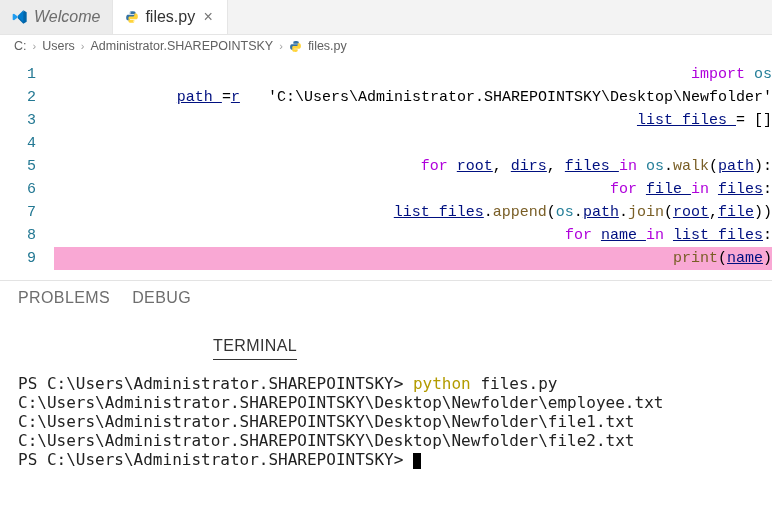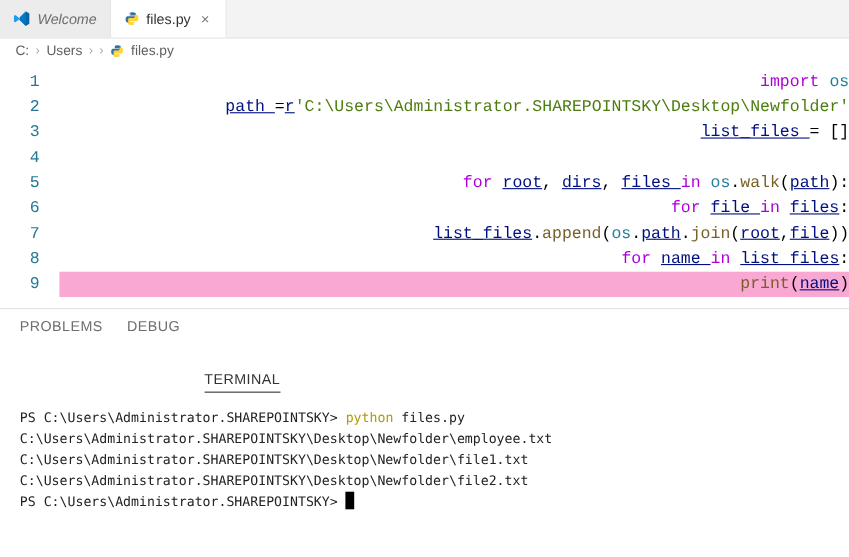--- a/index.html
+++ b/index.html
@@ -16,21 +16,21 @@
     height: 35px;
     background: #f3f3f3;
     align-items: stretch;
     border-bottom: 1px solid #e5e5e5;
   }
   .tab {
     display: flex;
     align-items: center;
     padding: 0 12px;
     gap: 6px;
-    font-size: 13px;
+    font-size: 16px;
     cursor: pointer;
     color: #6d6d6d;
     font-style: italic;
     border-right: 1px solid #e5e5e5;
     background: #ececec;
   }
   .tab.active {
     background: #ffffff;
     color: #333;
     font-style: normal;
@@ -64,36 +64,36 @@
     user-select: none;
   }
   .gutter div { height: 23px; }
   .code { flex: 1; white-space: pre; }
   .code .line { height: 23px; display:block;text-align:right; }
   .line.hl { background: #f9a8d4; }
   .kw { color: #af00db; }      
   .mod { color: #267f99; }     
   .var { color: #001080; text-decoration: underline; }     
   .fn  { color: #795e26; }     
-  .str { color: #4d7c0f; }     
+  .str { color: #000000; margin-left: 28px; }     
   .op  { color: #000000; }
   .panelbar {
     display:flex;
     gap: 22px;
     padding: 8px 18px 4px 18px;
-    font-size: 13px;
+    font-size: 16px;
     letter-spacing: 0.4px;
     color: #6e6e6e;
     border-top: 1px solid #e3e3e3;
   }
   .paneltab { padding-bottom:4px; cursor:pointer; }
   .paneltab.active { color:#333; border-bottom:1px solid #333;margin-top:48px; }
   .terminal {
     font-family: Consolas, monospace;
-    font-size: 12px;
+    font-size: 16px;
     line-height: 19px;
     padding: 10px 18px;
     white-space: pre;
     color: #222;
   }
   .term-py { color: #b39b00; }
   .cursor { display:inline-block; width:8px; height:16px; background:#000; vertical-align:text-bottom; }
   .bc-py-icon { display:inline-flex; align-items:center; }
 </style>
 </head>
@@ -120,20 +120,21 @@
     <span>files.py</span>
     <span class="close">×</span>
   </div>
 </div>
 
 <div class="breadcrumb">
   <span>C:</span>
   <span class="chev">›</span>
   <span>Users</span>
   <span class="chev">›</span>
+  <span>Administrator.SHAREPOINTSKY</span>
   <span class="chev">›</span>
   <span class="bc-py-icon">
     <svg viewBox="0 0 24 24" width="13" height="13">
         <path fill="#3572A5" d="M12 2c-4 0-4 2-4 2v3h8v1H5s-3 0-3 5 3 5 3 5h3v-3s0-2 2-2h6s2 0 2-2V4s0-2-6-2z"></path>
         <path fill="#FFD43B" d="M12 22c4 0 4-2 4-2v-3H8v-1h11s3 0 3-5-3-5-3-5h-3v3s0 2-2 2H8s-2 0-2 2v7s0 2 6 2z"></path>
       </svg>
   </span>
   <span>files.py</span>
 </div>
 

